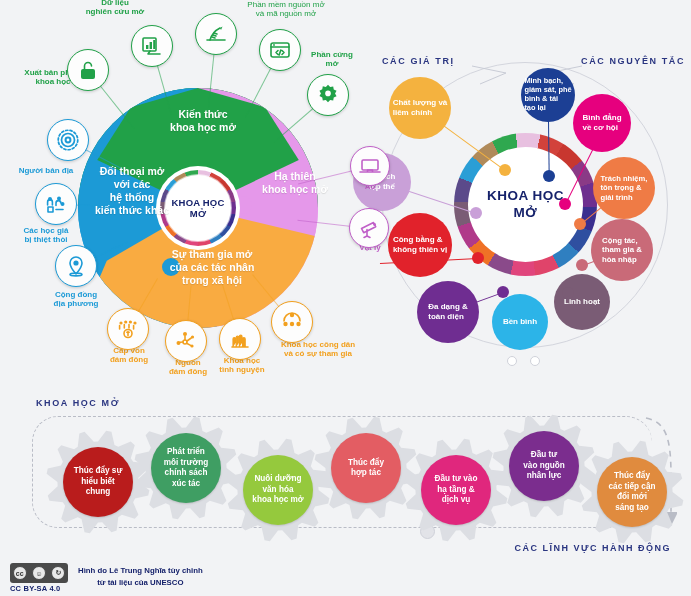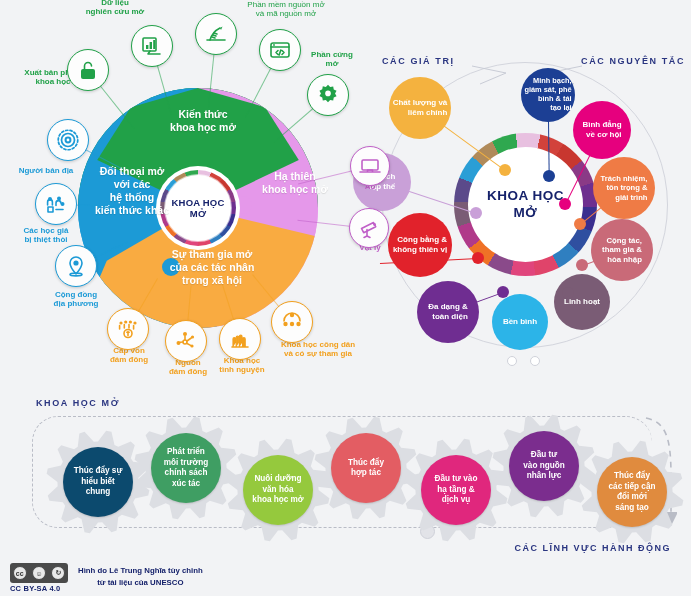--- a/index.html
+++ b/index.html
@@ -46,21 +46,21 @@
   
   #right-wheel { position:absolute; left:360px; top:40px; width:331px; height:330px; }
   .arc-frame { position:absolute; left:22px; top:22px; width:286px; height:286px;
                border-radius:50%; border:1px solid #d3d5dd; }
   .rhub { position:absolute; left:108px; top:107px; width:115px; height:115px; border-radius:50%;
           background:#fff; display:flex; align-items:center; justify-content:center; z-index:4;}
   .rhub span { font-size:13.5px; font-weight:bold; color:#16226b; text-align:center; line-height:1.25; white-space:pre-line; letter-spacing:.5px;}
   .ringwrap { position:absolute; left:94px; top:93px; width:143px; height:143px; border-radius:50%; overflow:hidden; z-index:3;}
   .ringhole { position:absolute; left:110px; top:109px; width:111px; height:111px; border-radius:50%; background:#fff; z-index:4;}
   .bub { position:absolute; border-radius:50%; display:flex; align-items:center; justify-content:center;
-         color:#fff; font-weight:bold; text-align:right; line-height:1.2; white-space:pre-line; }
+         color:#fff; font-weight:bold; text-align:left; line-height:1.2; white-space:pre-line; }
   .dot { position:absolute; border-radius:50%; }
   .connector { position:absolute; height:1.4px; transform-origin:0 50%; }
   .sect-head { position:absolute; font-size:9px; font-weight:bold; letter-spacing:1.6px; color:#2a3580; }
 
   
   #gear-strip { position:absolute; left:14px; top:398px; width:663px; height:160px; }
   .strip-title { position:absolute; left:22px; top:0; font-size:9px; font-weight:bold; letter-spacing:1.6px; color:#2a3580;}
   .dashbox { position:absolute; left:18px; top:18px; width:620px; height:112px;
              border:1.6px dashed #b9bcc6; border-radius:26px; border-right:none; }
   .gear { position:absolute; }
@@ -340,21 +340,21 @@
         <div class="bub" style="left: 57px; top: 241px; width: 62px; height: 62px; background: rgb(111, 45, 145); font-size: 8px; z-index: 6;">Đa dạng &amp;
 toàn diện</div>
         <div class="dot" style="left: 137px; top: 246px; width: 12px; height: 12px; background: rgb(111, 45, 145); z-index: 7;"></div>
         <div class="connector" style="left: 88px; top: 272px; width: 58.5235px; background: rgb(111, 45, 145); transform: rotate(-19.9831deg); z-index: 5;"></div>
         <div class="bub" style="left: 161px; top: 28px; width: 54px; height: 54px; background: rgb(28, 63, 148); font-size: 7.4px; z-index: 6;">Minh bạch,
 giám sát, phê
 bình &amp; tái
 tạo lại</div>
         <div class="dot" style="left: 183px; top: 130px; width: 12px; height: 12px; background: rgb(28, 63, 148); z-index: 7;"></div>
         <div class="connector" style="left: 188px; top: 55px; width: 81.0062px; background: rgb(28, 63, 148); transform: rotate(89.2927deg); z-index: 5;"></div>
-        <div class="bub" style="left: 213px; top: 61px; width: 58px; height: 58px; background: rgb(230, 0, 126); font-size: 8px; z-index: 6;">Bình đẳng
+        <div class="bub" style="left: 213px; top: 54px; width: 58px; height: 58px; background: rgb(230, 0, 126); font-size: 8px; z-index: 6;">Bình đẳng
 về cơ hội</div>
         <div class="dot" style="left: 199px; top: 158px; width: 12px; height: 12px; background: rgb(230, 0, 126); z-index: 7;"></div>
         <div class="connector" style="left: 242px; top: 90px; width: 82.7345px; background: rgb(230, 0, 126); transform: rotate(116.565deg); z-index: 5;"></div>
         <div class="bub" style="left: 233px; top: 117px; width: 62px; height: 62px; background: rgb(239, 123, 69); font-size: 7.6px; z-index: 6;">Trách nhiệm,
 tôn trọng &amp;
 giải trình</div>
         <div class="dot" style="left: 214px; top: 178px; width: 12px; height: 12px; background: rgb(239, 123, 69); z-index: 7;"></div>
         <div class="connector" style="left: 264px; top: 148px; width: 56.8507px; background: rgb(239, 123, 69); transform: rotate(140.711deg); z-index: 5;"></div>
         <div class="bub" style="left: 231px; top: 179px; width: 62px; height: 62px; background: rgb(201, 106, 120); font-size: 7.8px; z-index: 6;">Cộng tác,
 tham gia &amp;
@@ -379,21 +379,21 @@
     <svg class="abs" style="left:630px; top:18px;" width="33" height="130">
       <path d="M2,2 C22,6 27,22 27,60 L27,96" fill="none" stroke="#b9bcc6" stroke-width="1.6" stroke-dasharray="6 5"></path>
       <path d="M20,96 L34,96 L27,110 Z" fill="#b9bcc6"></path>
     </svg>
     <div class="dot" style="left:406px; top:126px; width:15px; height:15px; background:#e2e3e8; border:1px solid #cfd1d9;"></div>
     <div class="strip-foot">CÁC LĨNH VỰC HÀNH ĐỘNG</div>
     <div id="gears">
         <div class="gear" style="left: 32px; top: 32px; width: 104px; height: 104px;"><span><svg width="104" height="104" viewBox="0 0 104 104">
               <path d="M92.56,52.00L103.36,60.13L102.23,65.46L89.05,68.50L87.13,72.28L92.41,84.72L88.77,88.77L75.84,84.81L72.28,87.13L70.64,100.55L65.46,102.23L56.24,92.34L52.00,92.56L43.87,103.36L38.54,102.23L35.50,89.05L31.72,87.13L19.28,92.41L15.23,88.77L19.19,75.84L16.87,72.28L3.45,70.64L1.77,65.46L11.66,56.24L11.44,52.00L0.64,43.87L1.77,38.54L14.95,35.50L16.87,31.72L11.59,19.28L15.23,15.23L28.16,19.19L31.72,16.87L33.36,3.45L38.54,1.77L47.76,11.66L52.00,11.44L60.13,0.64L65.46,1.77L68.50,14.95L72.28,16.87L84.72,11.59L88.77,15.23L84.81,28.16L87.13,31.72L100.55,33.36L102.23,38.54L92.34,47.76Z" fill="#dcdee3"></path>
               <circle cx="52" cy="52" r="26" fill="#f2f3f5"></circle>
-            </svg></span><div class="gearcircle" style="left: 17px; top: 17px; width: 70px; height: 70px; background: #0c4a6e;">Thúc đẩy sự
+            </svg></span><div class="gearcircle" style="left: 17px; top: 17px; width: 70px; height: 70px; background: #b91c1c;">Thúc đẩy sự
 hiểu biết
 chung</div></div>
         <div class="gear" style="left: 120px; top: 18px; width: 104px; height: 104px;"><span><svg width="104" height="104" viewBox="0 0 104 104">
               <path d="M92.56,52.00L103.36,60.13L102.23,65.46L89.05,68.50L87.13,72.28L92.41,84.72L88.77,88.77L75.84,84.81L72.28,87.13L70.64,100.55L65.46,102.23L56.24,92.34L52.00,92.56L43.87,103.36L38.54,102.23L35.50,89.05L31.72,87.13L19.28,92.41L15.23,88.77L19.19,75.84L16.87,72.28L3.45,70.64L1.77,65.46L11.66,56.24L11.44,52.00L0.64,43.87L1.77,38.54L14.95,35.50L16.87,31.72L11.59,19.28L15.23,15.23L28.16,19.19L31.72,16.87L33.36,3.45L38.54,1.77L47.76,11.66L52.00,11.44L60.13,0.64L65.46,1.77L68.50,14.95L72.28,16.87L84.72,11.59L88.77,15.23L84.81,28.16L87.13,31.72L100.55,33.36L102.23,38.54L92.34,47.76Z" fill="#dcdee3"></path>
               <circle cx="52" cy="52" r="26" fill="#f2f3f5"></circle>
             </svg></span><div class="gearcircle" style="left: 17px; top: 17px; width: 70px; height: 70px; background: rgb(63, 158, 99);">Phát triển
 môi trường
 chính sách
 xúc tác</div></div>
         <div class="gear" style="left: 212px; top: 40px; width: 104px; height: 104px;"><span><svg width="104" height="104" viewBox="0 0 104 104">

